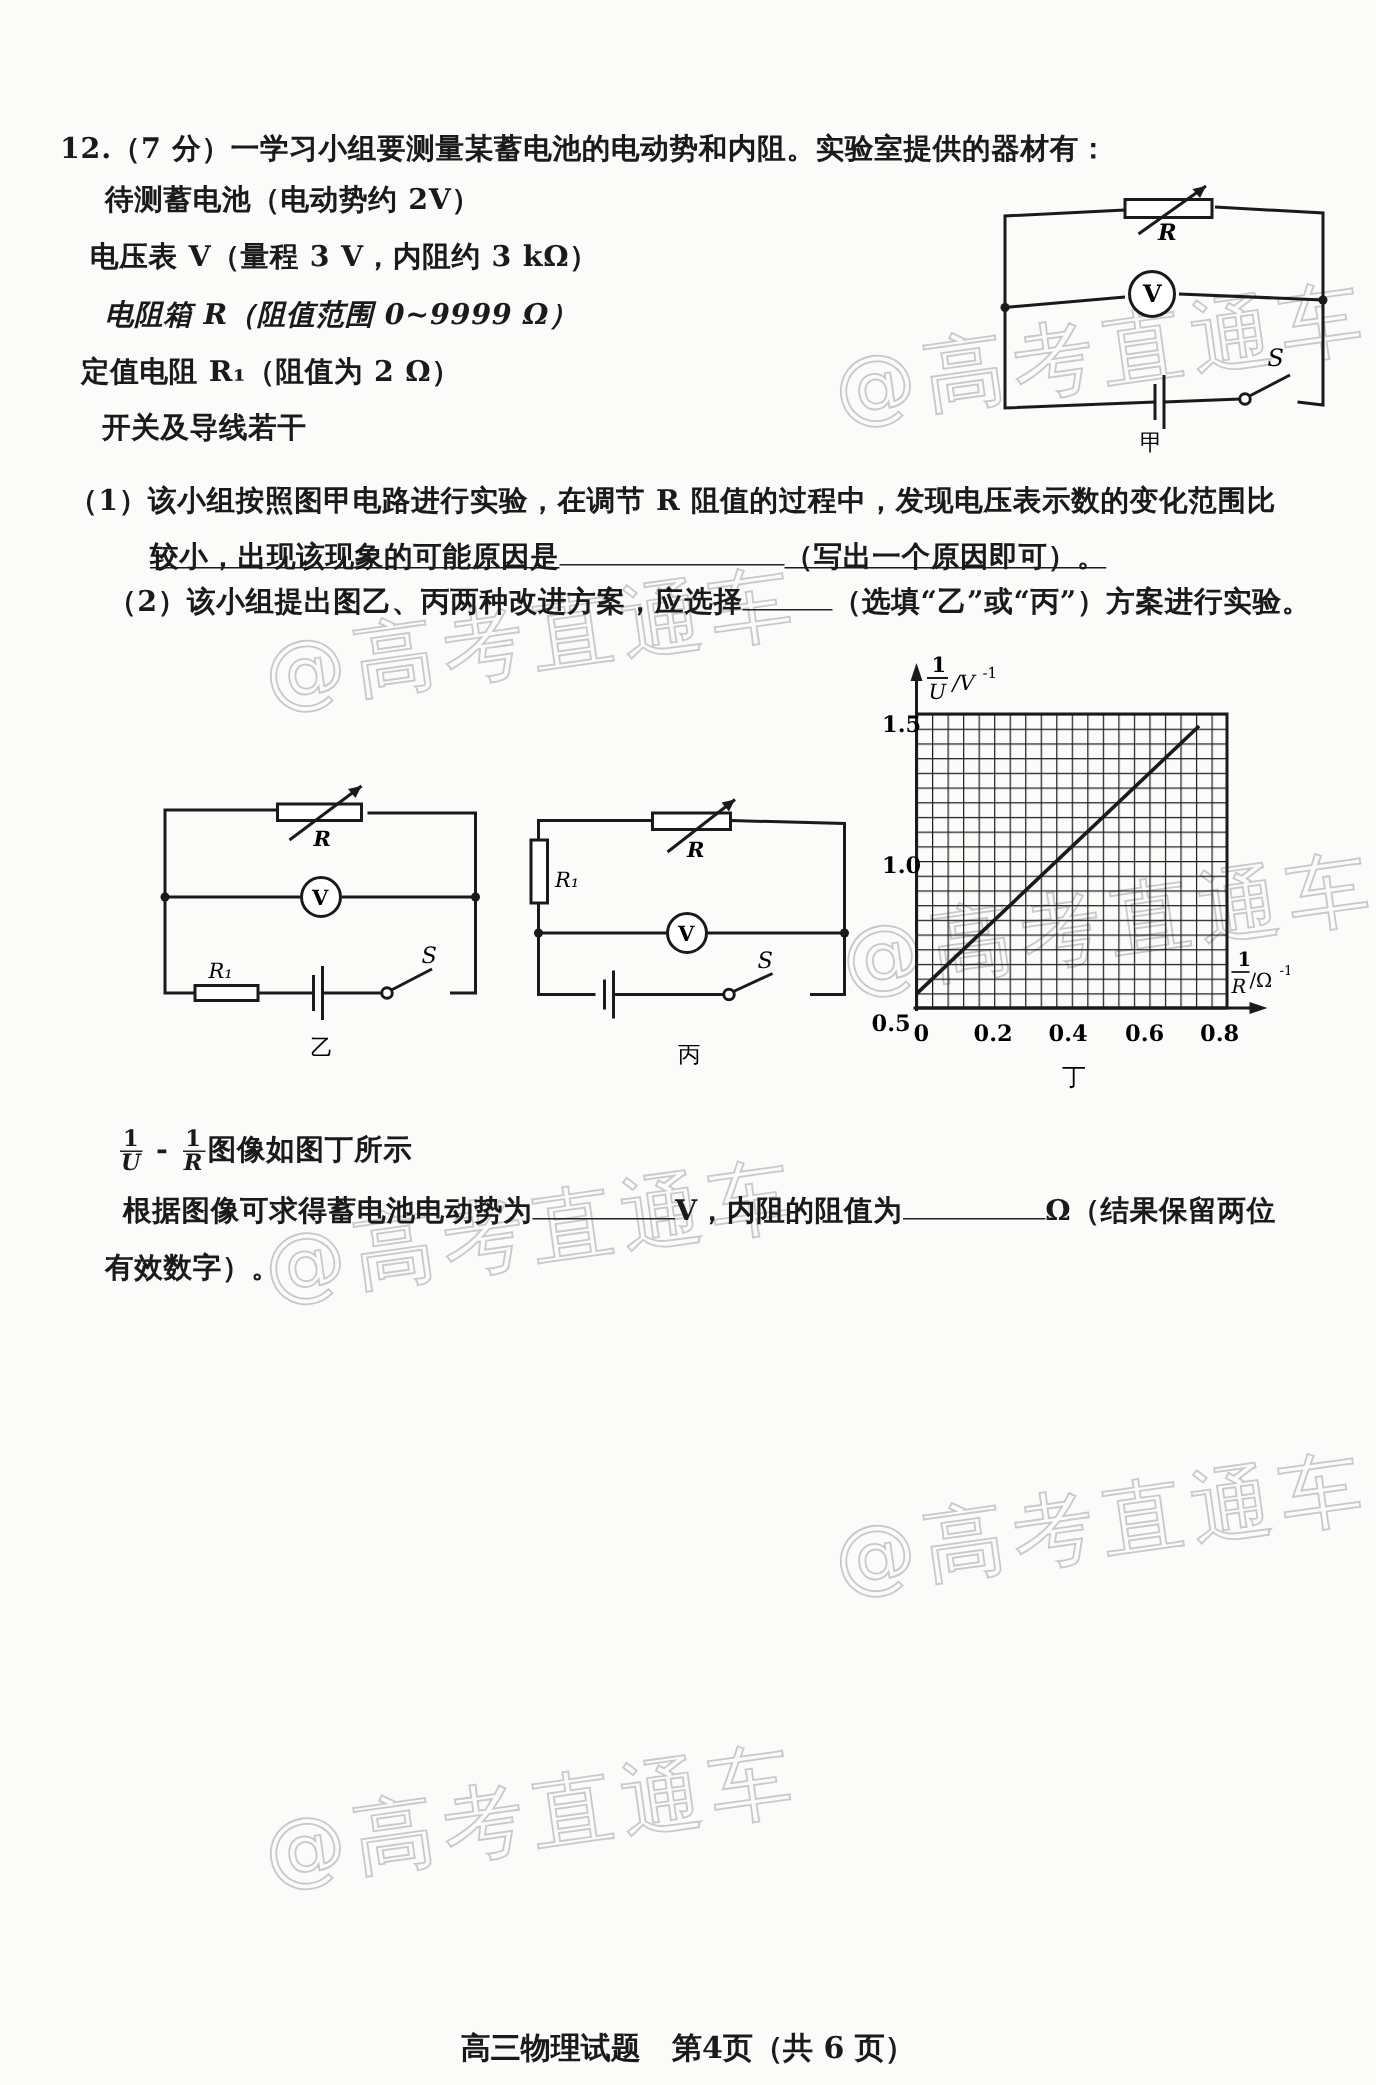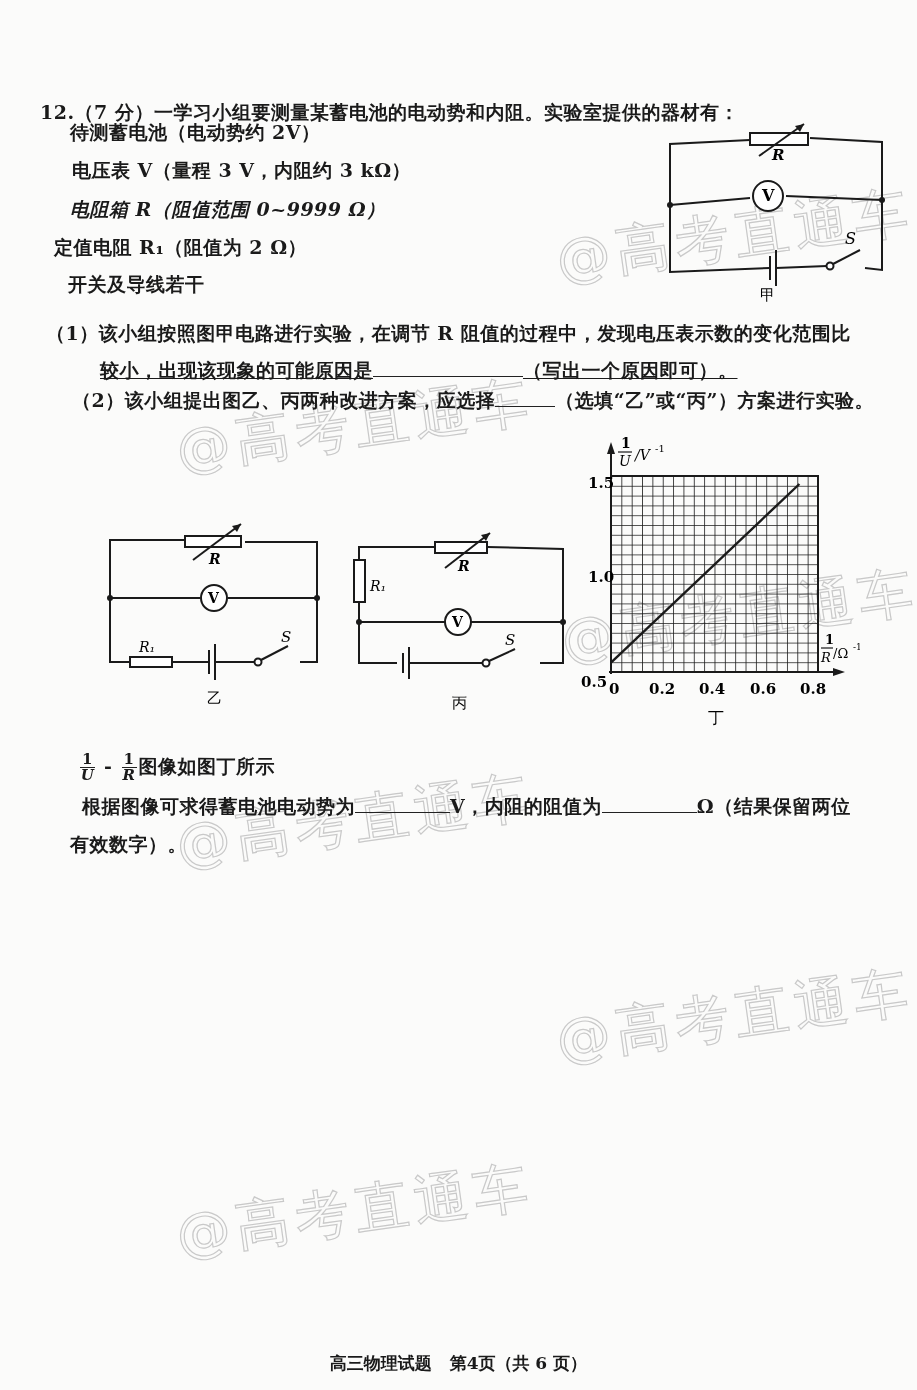--- a/index.html
+++ b/index.html
@@ -14,39 +14,39 @@
   .bold { font-weight:bold; }
   .blank { display:inline-block; border-bottom:1.5px solid #222; vertical-align:baseline; height:1px; }
   .it { font-style:italic; }
   .frac { display:inline-flex; flex-direction:column; align-items:center; vertical-align:middle; font-size:15px; line-height:15px; margin:0 2px; }
   .frac .num { border-bottom:1px solid #222; padding:0 2px; }
   .watermark {
     position:absolute; font-family:"DejaVu Sans", sans-serif; font-size:54px;
     color:transparent; -webkit-text-stroke:1.2px #c9c9c9; transform:rotate(-8deg);
     white-space:nowrap; pointer-events:none; letter-spacing:6px;
   }
-  .footer { position:absolute; left:0; width:917px; top:1352px; text-align:center; font-size:17px; font-weight:bold; }
+  .footer { position:absolute; left:0; width:917px; top:1352px; text-align:center; font-size:20px; font-weight:bold; }
   svg text { font-family:"DejaVu Serif", "Liberation Serif", serif; }
 </style>
 </head>
 <body>
 
 <div class="watermark" style="left:555px;top:200px;">@高考直通车</div>
 <div class="watermark" style="left:175px;top:390px;">@高考直通车</div>
 <div class="watermark" style="left:560px;top:580px;">@高考直通车</div>
 <div class="watermark" style="left:175px;top:785px;">@高考直通车</div>
 <div class="watermark" style="left:555px;top:980px;">@高考直通车</div>
 <div class="watermark" style="left:175px;top:1175px;">@高考直通车</div>
 
-<div class="line bold" style="left:40px;top:100px;">
+<div class="line bold" style="left:40px;top:86px;">
   <span>12.</span><span>（7 分）</span><span>一学习小组要测量某蓄电池的电动势和内阻。实验室提供的器材有：</span>
 </div>
 
 <div class="line bold" style="left:70px;top:120px;">待测蓄电池（电动势约 2V）</div>
-<div class="line bold" style="left:72px;top:158px;">电压表 V（量程 3 V，内阻约 3 kΩ）</div>
+<div class="line bold" style="left:60px;top:158px;">电压表 V（量程 3 V，内阻约 3 kΩ）</div>
 <div class="line bold" style="left:70px;top:197px;font-style:italic;">电阻箱 R（阻值范围 0~9999 Ω）</div>
 <div class="line bold" style="left:54px;top:235px;">定值电阻 R₁（阻值为 2 Ω）</div>
 <div class="line bold" style="left:68px;top:272px;">开关及导线若干</div>
 
 <svg class="abs" style="left:660px;top:120px;" width="230" height="185" viewBox="0 0 230 185">
   <g stroke="#1a1a1a" stroke-width="2" fill="none">
     <polyline points="90,20 10,24 10,152 110,148"></polyline>
     <polyline points="150,18 222,22 222,150 205,148"></polyline>
     <rect x="90" y="13" width="58" height="12" fill="#fff"></rect>
     <line x1="99" y1="36" x2="144" y2="4"></line>

